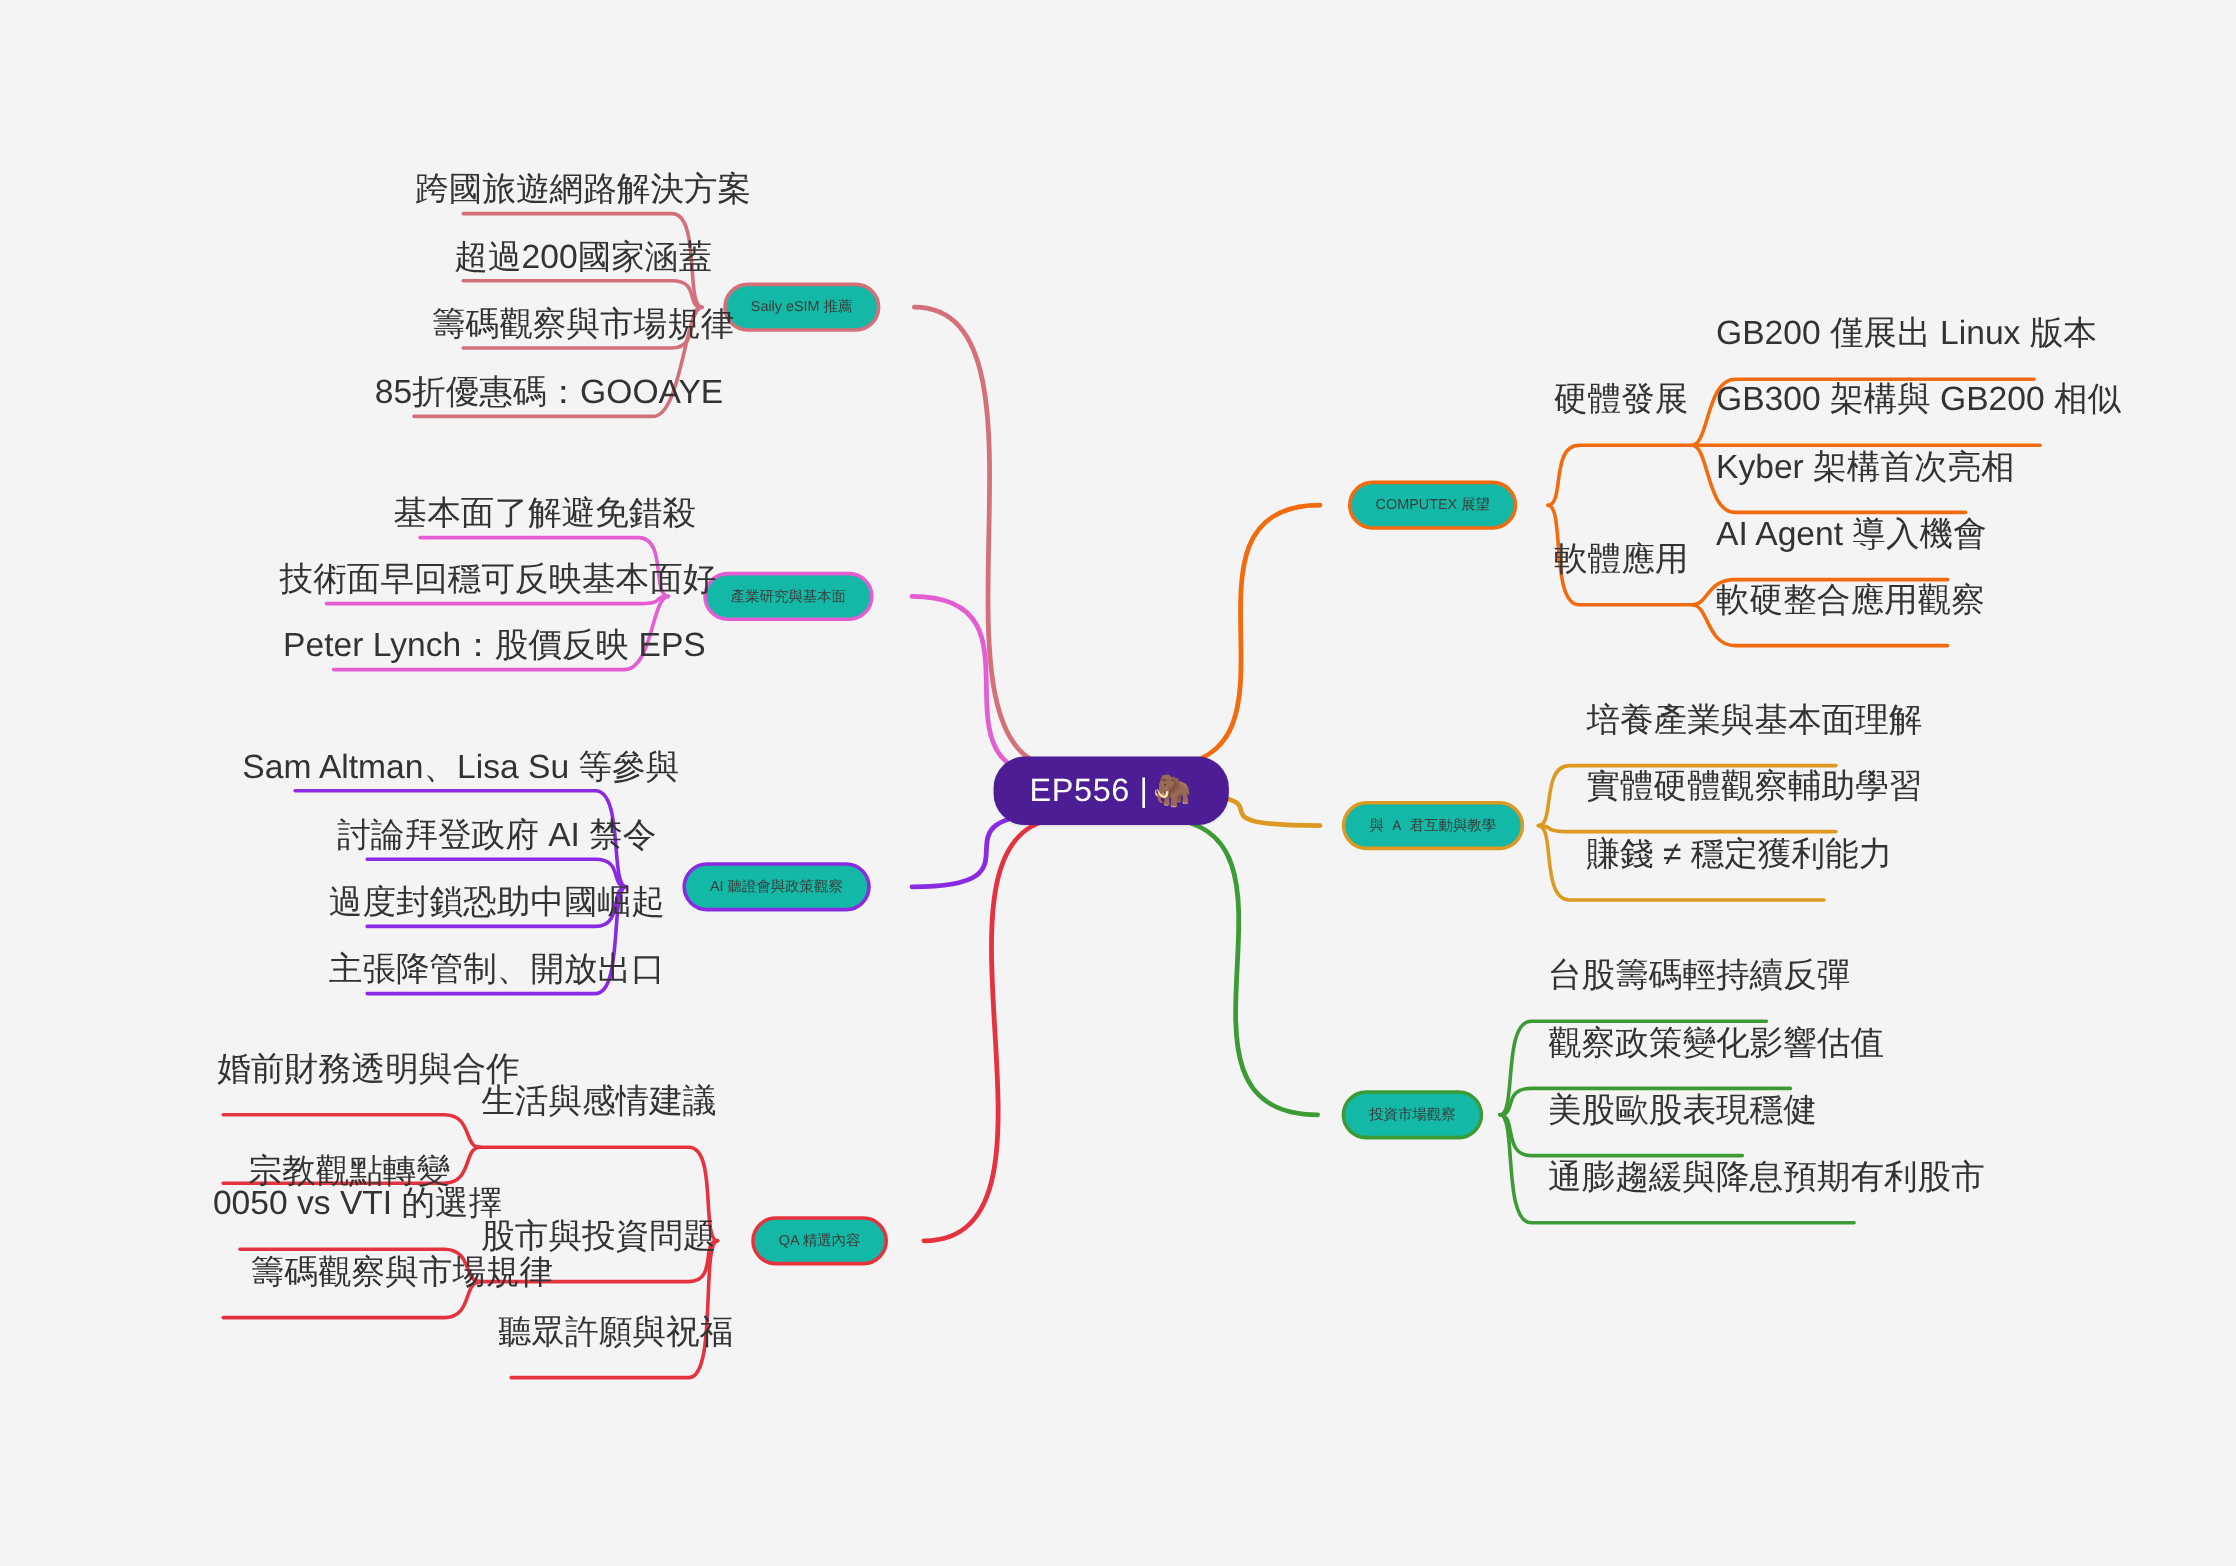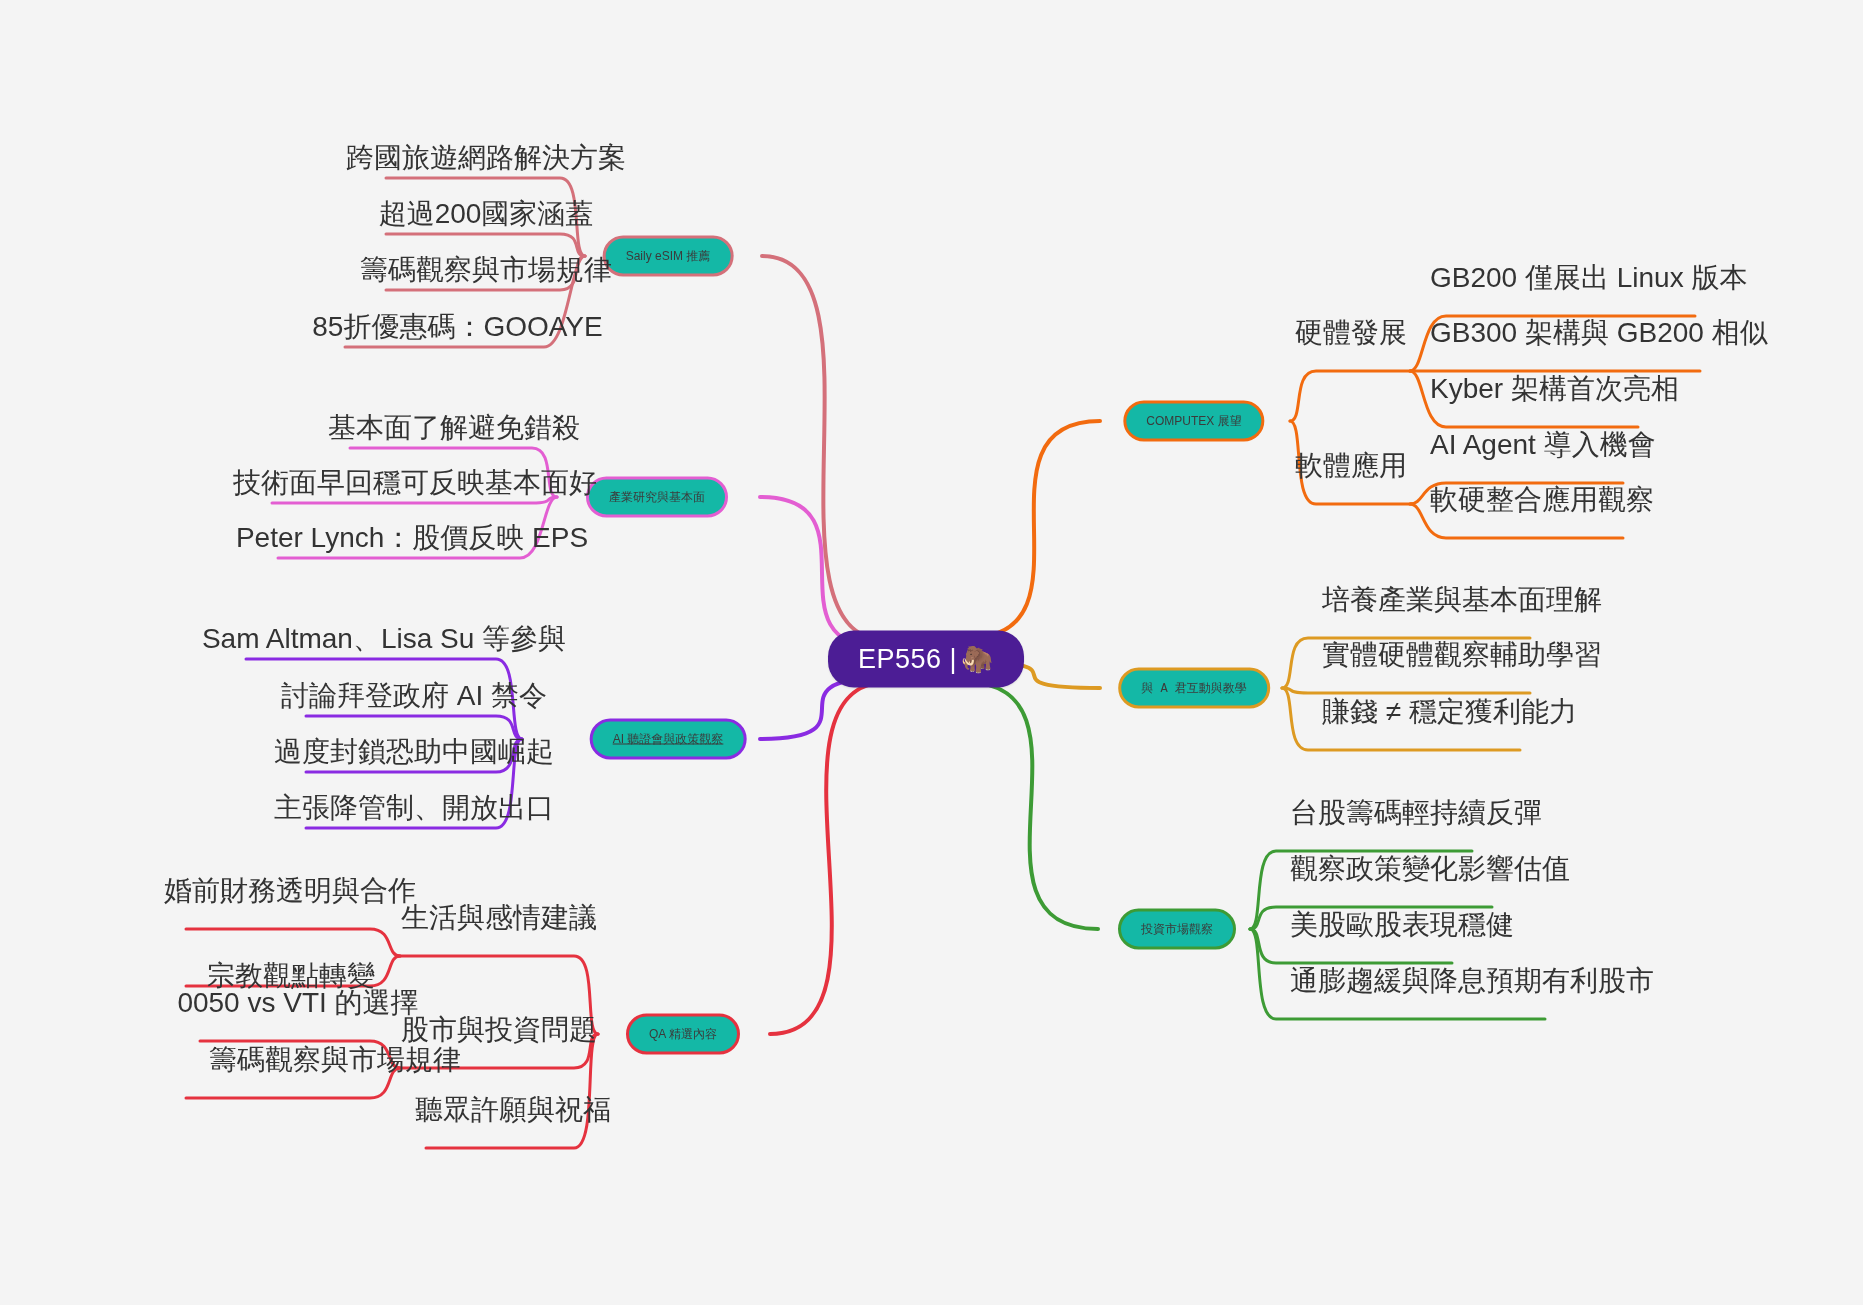--- a/index.html
+++ b/index.html
@@ -103,32 +103,32 @@
       <div class="node leaf" style="left: 486px; top: 158px; transform: translate(-50%, -50%);">跨國旅遊網路解決方案</div>
       <div class="node leaf" style="left: 486px; top: 214px; transform: translate(-50%, -50%);">超過200國家涵蓋</div>
       <div class="node leaf" style="left: 486px; top: 270px; transform: translate(-50%, -50%);">籌碼觀察與市場規律</div>
       <div class="node leaf" style="left: 457.5px; top: 327px; transform: translate(-50%, -50%);">85折優惠碼：GOOAYE</div>
       <div class="node pill" style="left: 657px; top: 497px; border-color: rgb(227, 94, 210);">
         <span>產業研究與基本面</span>
       </div>
       <div class="node leaf" style="left: 454px; top: 428px; transform: translate(-50%, -50%);">基本面了解避免錯殺</div>
       <div class="node leaf" style="left: 415px; top: 483px; transform: translate(-50%, -50%);">技術面早回穩可反映基本面好</div>
       <div class="node leaf" style="left: 412px; top: 538px; transform: translate(-50%, -50%);">Peter Lynch：股價反映 EPS</div>
-      <div class="node pill" style="left: 668px; top: 739px; border-color: rgb(138, 43, 226); text-decoration: underline;">
+      <div class="node pill" style="left: 647px; top: 739px; border-color: rgb(138, 43, 226);">
         <span>AI 聽證會與政策觀察</span>
       </div>
       <div class="node leaf" style="left: 384px; top: 639px; transform: translate(-50%, -50%);">Sam Altman、Lisa Su 等參與</div>
       <div class="node leaf" style="left: 414px; top: 696px; transform: translate(-50%, -50%);">討論拜登政府 AI 禁令</div>
       <div class="node leaf" style="left: 414px; top: 752px; transform: translate(-50%, -50%);">過度封鎖恐助中國崛起</div>
       <div class="node leaf" style="left: 414px; top: 808px; transform: translate(-50%, -50%);">主張降管制、開放出口</div>
       <div class="node pill" style="left: 683px; top: 1034px; border-color: rgb(229, 50, 63); align-items: center;">
         <span>QA 精選內容</span>
       </div>
       <div class="node leaf" style="left: 499px; top: 918px; transform: translate(-50%, -50%);">生活與感情建議</div>
-      <div class="node leaf" style="left: 290px; top: 891px; transform: translate(-50%, -50%);">婚前財務透明與合作</div>
+      <div class="node leaf" style="left: 307px; top: 891px; transform: translate(-50%, -50%);">婚前財務透明與合作</div>
       <div class="node leaf" style="left: 291px; top: 948px; transform: translate(-50%, -50%); margin-top: 28px;">宗教觀點轉變</div>
       <div class="node leaf" style="left: 499px; top: 1030px; transform: translate(-50%, -50%);">股市與投資問題</div>
       <div class="node leaf" style="left: 298px; top: 1003px; transform: translate(-50%, -50%);">0050 vs VTI 的選擇</div>
       <div class="node leaf" style="left: 291px; top: 1060px; transform: translate(-50%, -50%); margin-left: 44px;">籌碼觀察與市場規律</div>
       <div class="node leaf" style="left: 513px; top: 1110px; transform: translate(-50%, -50%);">聽眾許願與祝福</div>
       <div class="node pill" style="left: 1194px; top: 421px; border-color: rgb(242, 107, 15);">
         <span>COMPUTEX 展望</span>
       </div>
       <div class="node leaf" style="left: 1351px; top: 333px; transform: translate(-50%, -50%);">硬體發展</div>
       <div class="node leaf" style="left: 1428px; top: 278px; transform: translate(0px, -50%);">GB200 僅展出 Linux 版本</div>

